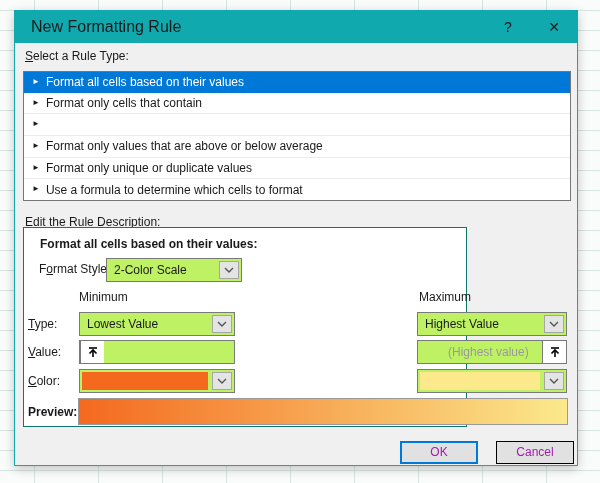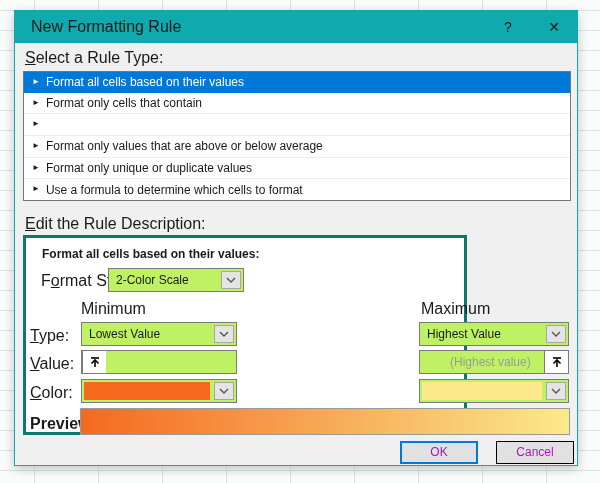--- a/index.html
+++ b/index.html
@@ -27,42 +27,42 @@
     height: 32px; background: #0fa9ae; display: flex; align-items: stretch;
   }
   .titlebar .title {
     flex: 1; line-height: 32px; padding-left: 16px; font-size: 16px; color: #1b1b1b;
   }
   .tb-btn {
     width: 46px; display: flex; align-items: center; justify-content: center;
     font-size: 14px; color: #1b1b1b; cursor: default;
   }
 
-  .label { position: absolute; font-size: 16px; }
+  .label { position: absolute; font-size: 12px; }
   .label u { text-decoration: underline; }
 
   
   .listbox {
     position: absolute; left: 8px; top: 60px; width: 548px; height: 130px;
     background: #fff; border: 1px solid #767676;
     display: flex; flex-direction: column;
   }
   .list-item {
     flex: 1; display: flex; align-items: center; padding-left: 8px;
     border-top: 1px solid #ececec; background: #fff; color: #1a1a1a;
   }
   .list-item:first-child { border-top: none; }
   .list-item .marker { font-size: 8px; margin-right: 6px; position: relative; top: -1px; }
   .list-item.selected { background: #0078d7; color: #fff; border-top: none; }
   .list-item.selected + .list-item { border-top: none; }
 
   
   .groupbox {
-    position: absolute; left: 8px; top: 224px; width: 444px; height: 200px;
-    background: #fff; border: 3px solid #0f766e;
+    position: absolute; left: 8px; top: 216px; width: 444px; height: 200px;
+    background: #fff; border: 1px solid #0f766e;
   }
   .gb-header { position: absolute; left: 16px; top: 9px; font-weight: bold; }
   .bold { font-weight: bold; }
 
   .combo, .refedit {
     position: absolute; height: 24px; background: #bef264;
     border: 1px solid #7a7a7a; display: flex; align-items: center;
   }
   .combo .combo-text { padding-left: 7px; flex: 1; white-space: nowrap; overflow: hidden; }
   .combo .drop-btn {

